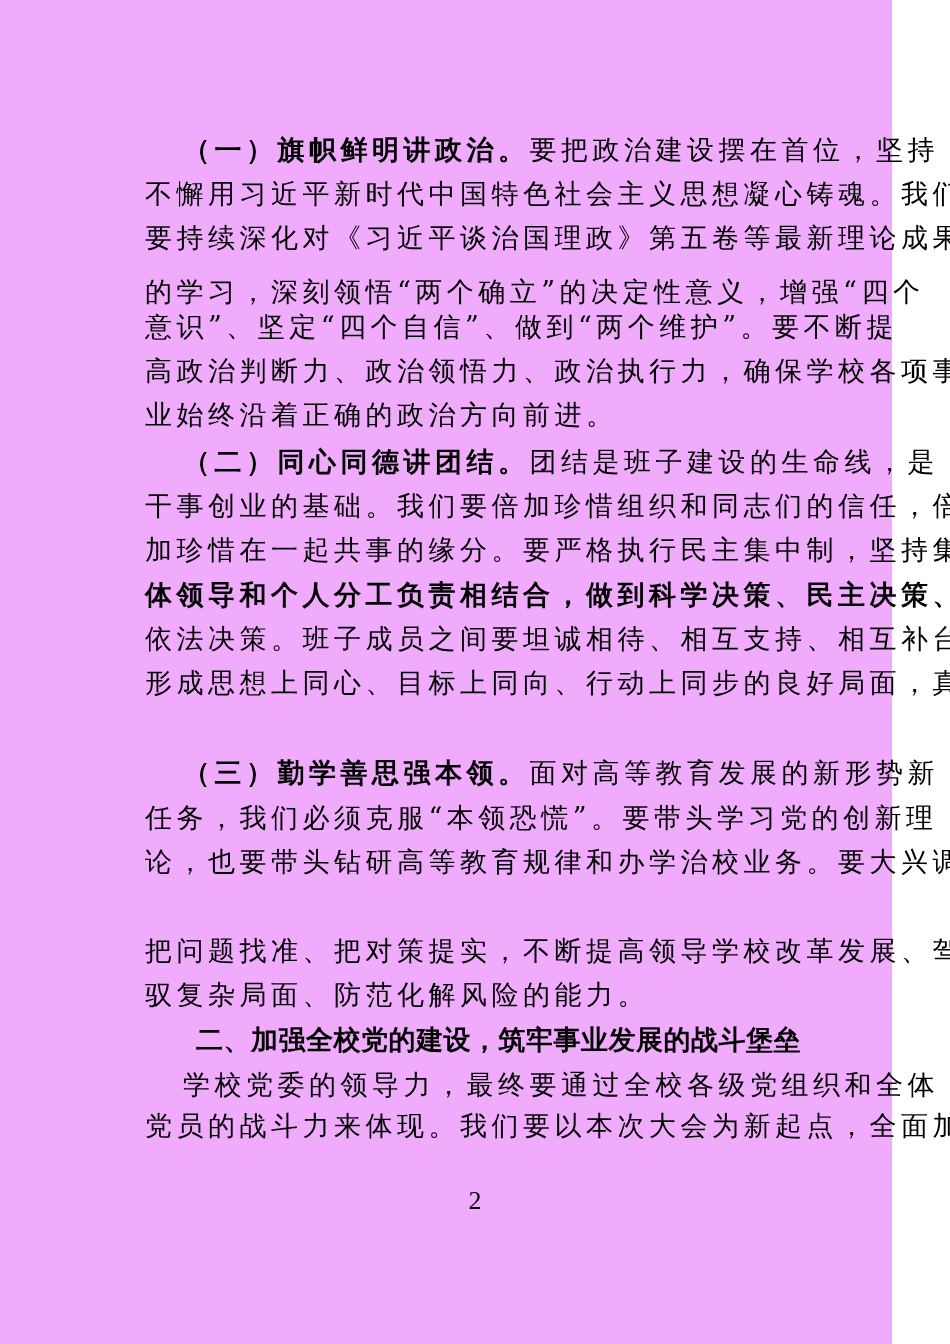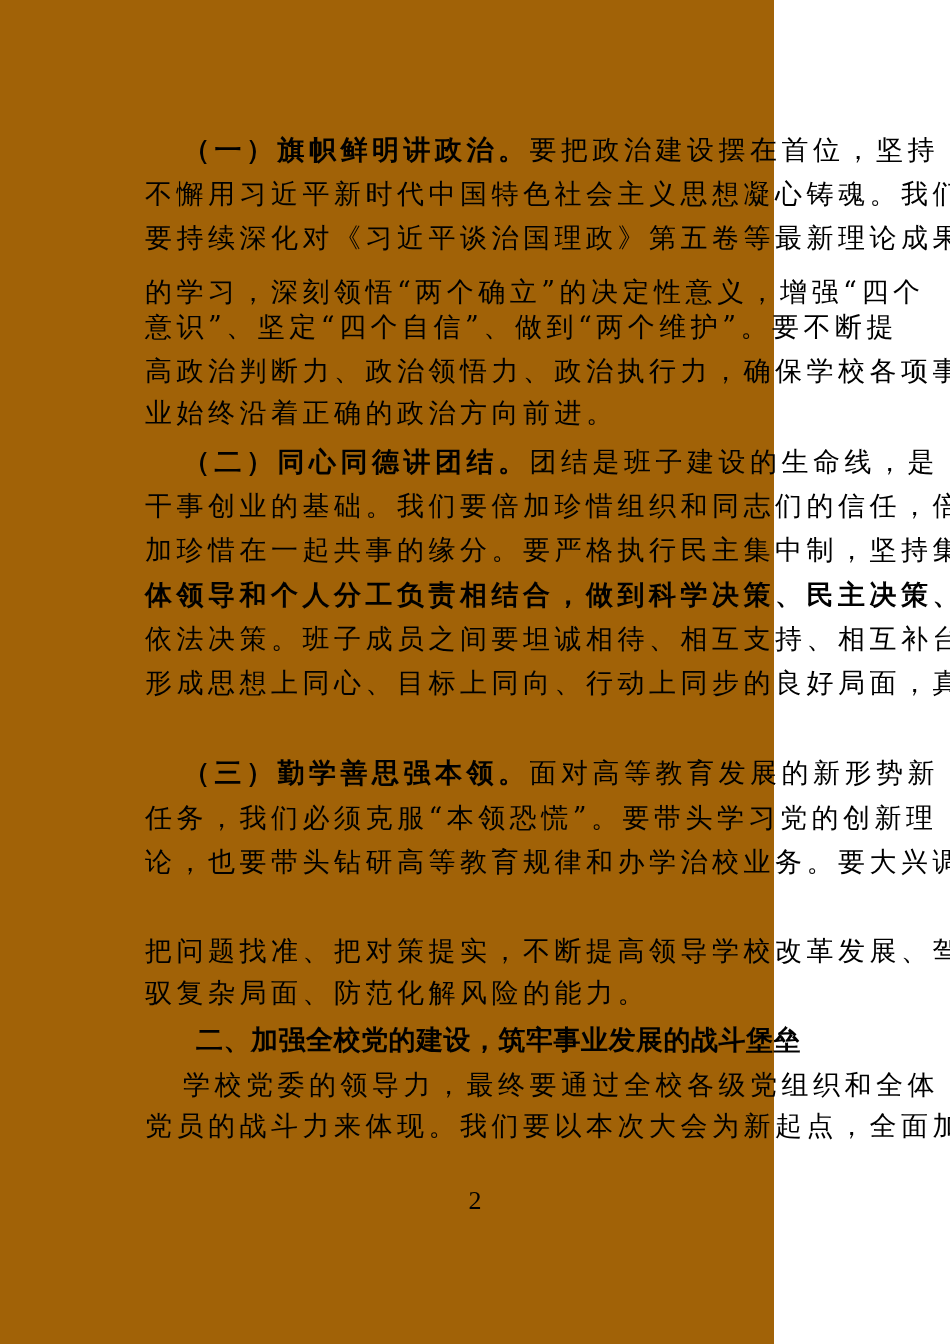--- a/index.html
+++ b/index.html
@@ -1,22 +1,22 @@
 <!DOCTYPE html>
 <html><head>
 <meta charset="utf-8">
 <style>
   html, body { margin:0; padding:0; background:#ffffff; }
   body { width:950px; height:1344px; position:relative; overflow:hidden; font-family:"DejaVu Serif","Liberation Serif",serif; color:#000; }
-  .page { position:absolute; left:0; top:0; width:774px; height:1344px; background:#a16207; }
+  .page { position:absolute; left:0; top:0; width:892px; height:1344px; background:#f0abfc; }
   .line { position:absolute; left:145px; width:662px; height:44px; line-height:44px; font-size:27px; white-space:nowrap; letter-spacing:4.5px; text-align:justify; text-align-last:justify; }
   .indent { left:183px; width:624px; }
   .bold { font-weight:bold; }
   .heading { position:absolute; left:196px; width:570px; height:44px; line-height:44px; font-size:27px; font-weight:bold; white-space:nowrap; font-family:"DejaVu Sans","Liberation Sans",sans-serif; letter-spacing:0.5px; }
-  .last { text-align:left; text-align-last:left; width:auto;font-family:Liberation Mono, monospace; }
+  .last { text-align:left; text-align-last:left; width:auto; }
   .pagenum { position:absolute; left:0; width:950px; top:1186px; text-align:center; font-size:26px; font-family:"Liberation Serif","DejaVu Serif",serif; }
 </style>
 </head>
 <body>
 
 <div class="page">
 
   <div class="line indent" style="top:128px;"><span class="bold">（一）旗帜鲜明讲政治。</span><span>要把政治建设摆在首位，坚持</span></div>
   <div class="line" style="top:172px;">不懈用习近平新时代中国特色社会主义思想凝心铸魂。我们</div>
   <div class="line" style="top:216px;">要持续深化对《习近平谈治国理政》第五卷等最新理论成果</div>

